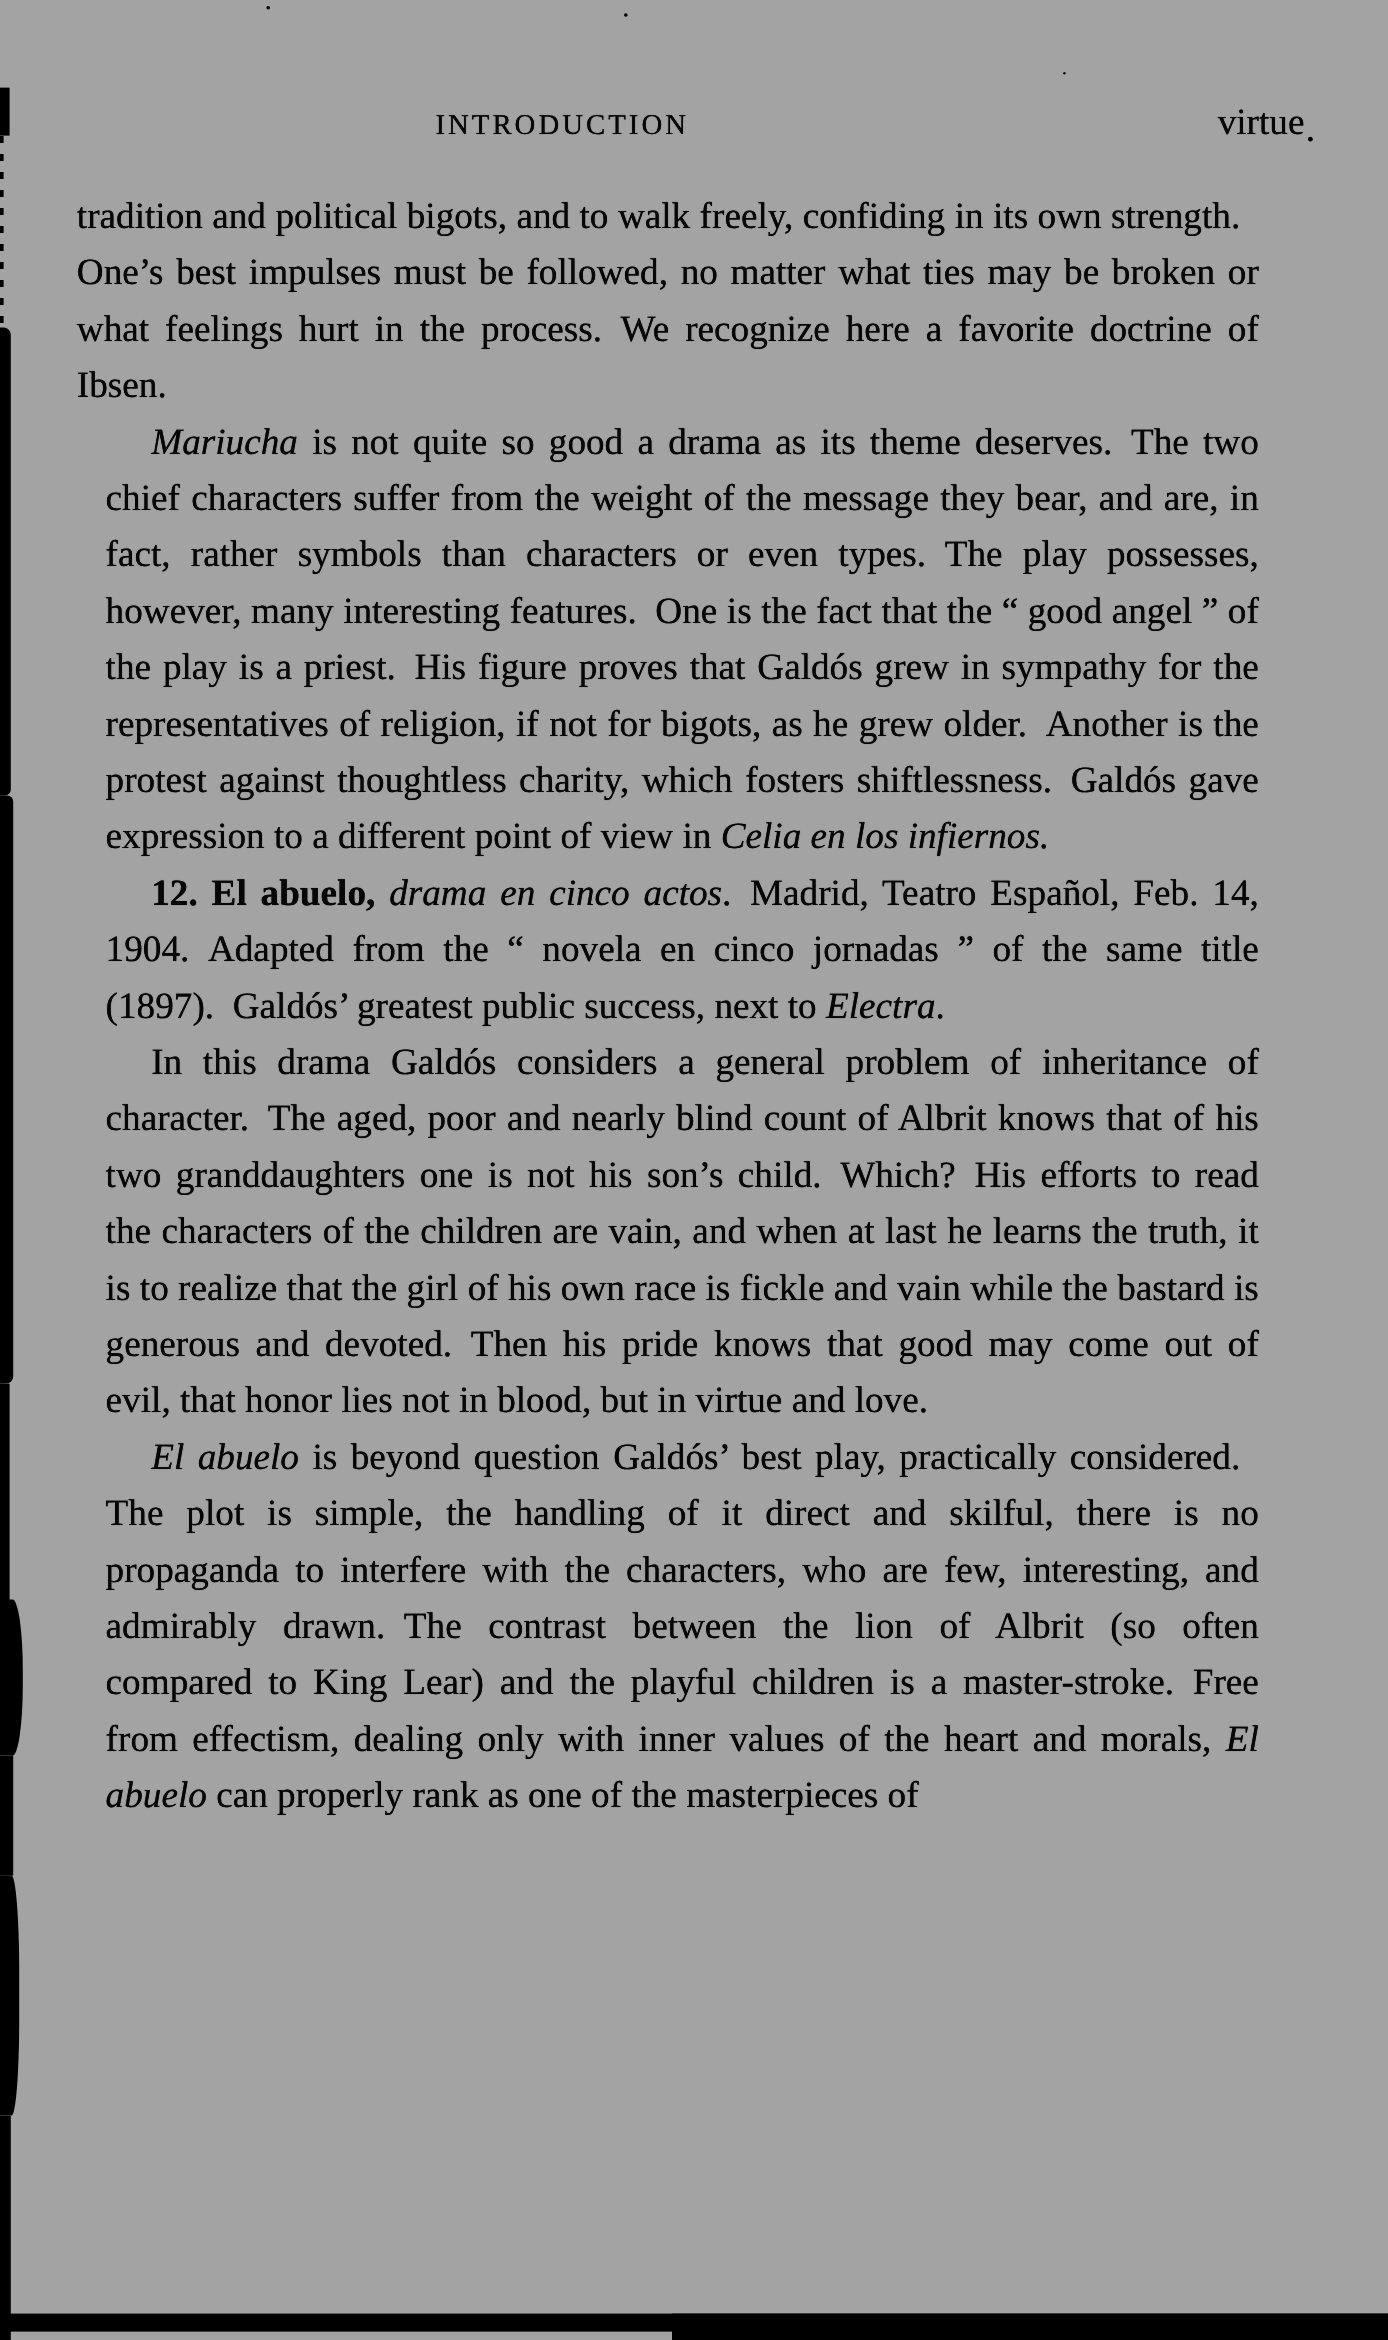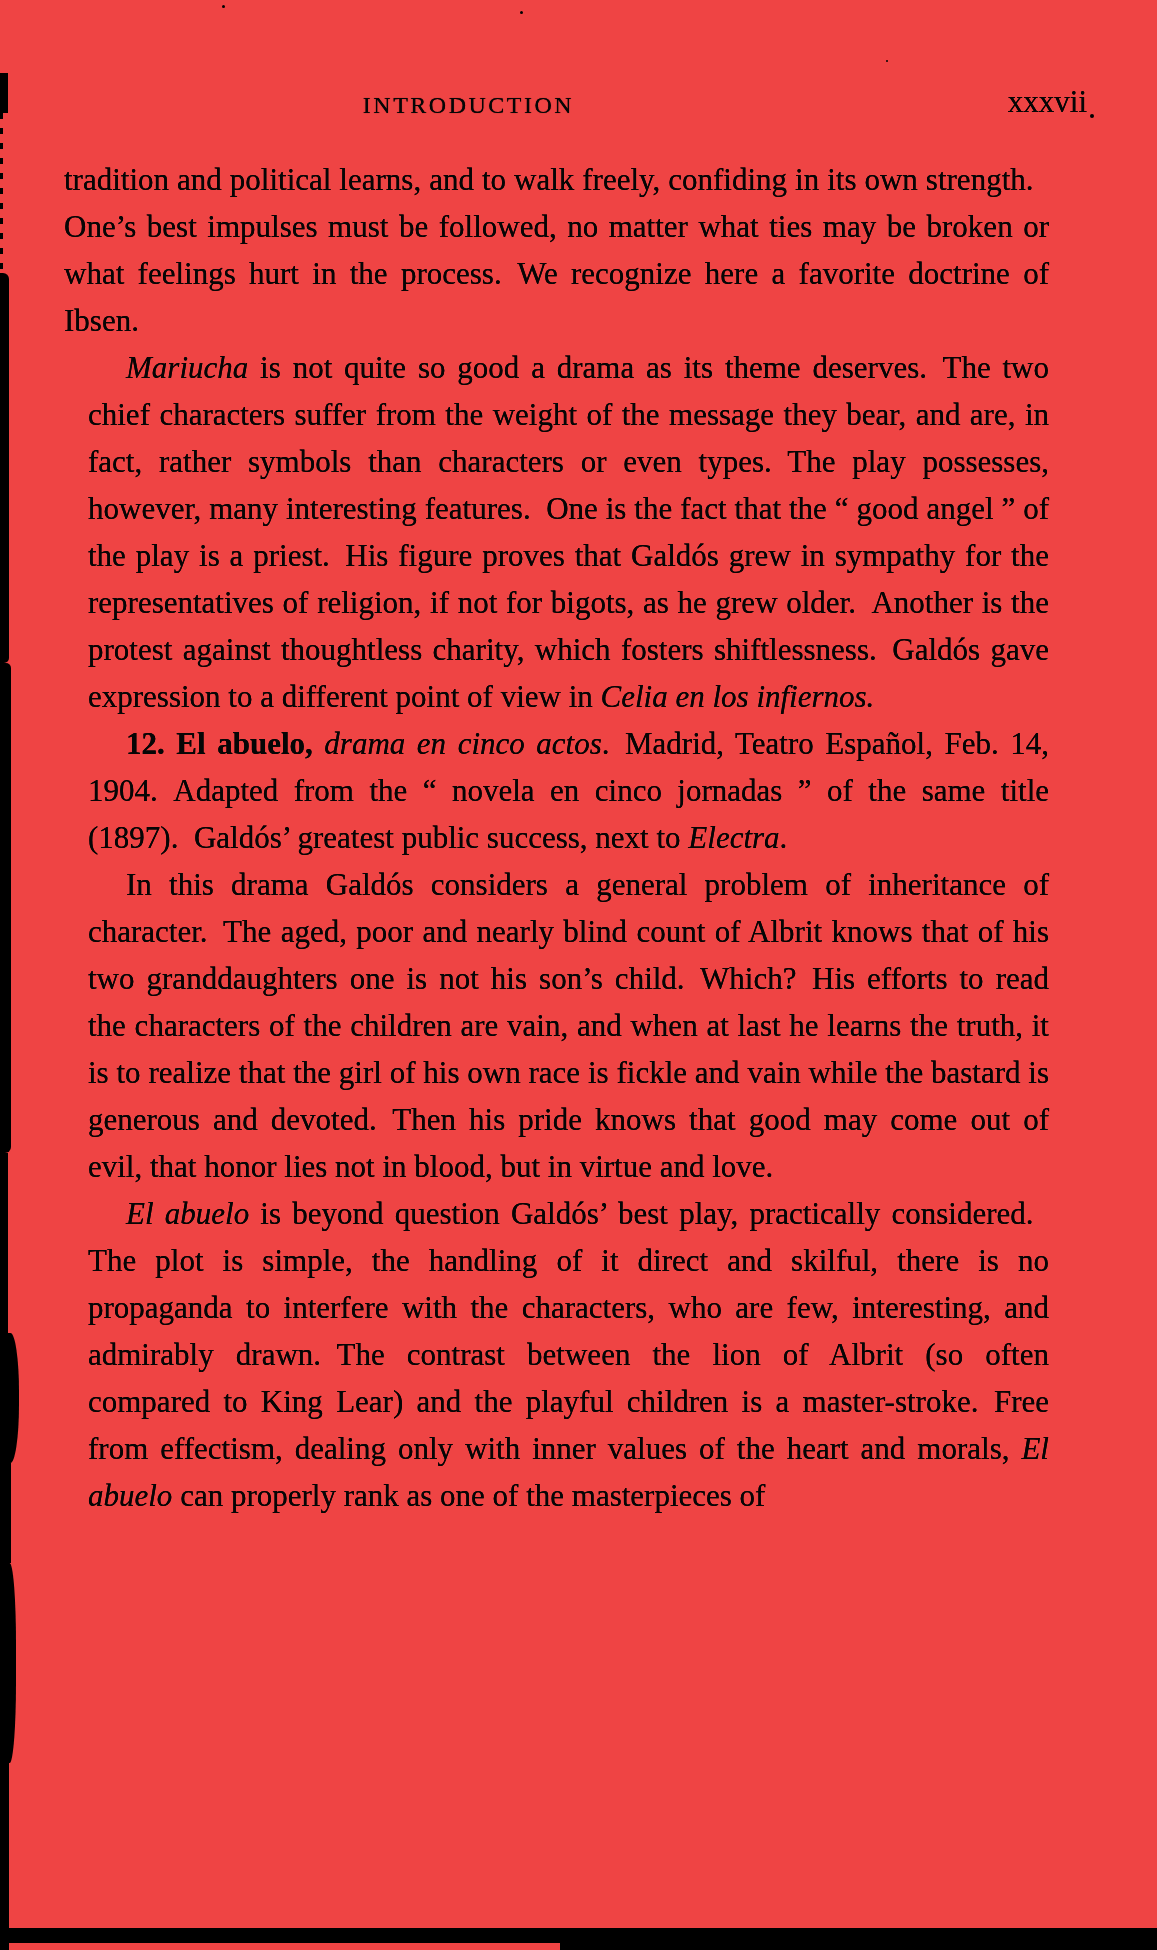--- a/index.html
+++ b/index.html
@@ -1,20 +1,20 @@
 <!DOCTYPE html>
 <html><head>
 <meta charset="utf-8">
 <style>
   html, body { margin: 0; padding: 0; background: #e8e8e8; }
   .page {
     position: relative;
     width: 1157px;
     height: 1950px;
-    background: #ef4444;
+    background: #a3a3a3;
     overflow: hidden;
     font-family: "Liberation Serif", "DejaVu Serif", serif;
     color: #060606;
   }
   .content {
     position: absolute;
     left: 64px;
     top: 92px;
     width: 985px;
   }
@@ -73,25 +73,25 @@
   .speck-4 { left: 1090px; top: 114px; width: 4px; height: 4px; }
 </style>
 </head>
 <body>
 
 <div class="page">
 
   <div class="content">
     <div class="page-header">
       <div class="title">INTRODUCTION</div>
-      <div class="page-number">xxxvii</div>
+      <div class="page-number">virtue</div>
     </div>
 
     <div class="page-body">
-        <p class="para"><span class="seg-normal">tradition and political learns, and to walk freely, confiding in its own strength. One’s best impulses must be followed, no matter what ties may be broken or what feelings hurt in the process. We recognize here a favorite doctrine of Ibsen.</span></p>
+        <p class="para"><span class="seg-normal">tradition and political bigots, and to walk freely, confiding in its own strength. One’s best impulses must be followed, no matter what ties may be broken or what feelings hurt in the process. We recognize here a favorite doctrine of Ibsen.</span></p>
         <p class="para indent"><span class="seg-italic">Mariucha</span><span class="seg-normal"> is not quite so good a drama as its theme deserves. The two chief characters suffer from the weight of the message they bear, and are, in fact, rather symbols than characters or even types. The play possesses, however, many interesting features. One is the fact that the “ good angel ” of the play is a priest. His figure proves that Galdós grew in sympathy for the representatives of religion, if not for bigots, as he grew older. Another is the protest against thoughtless charity, which fosters shiftlessness. Galdós gave expression to a different point of view in </span><span class="seg-italic">Celia en los infiernos.</span></p>
         <p class="para indent"><span class="seg-bold">12. </span><span class="seg-bold-italic">El abuelo,</span><span class="seg-italic"> drama en cinco actos</span><span class="seg-normal">. Madrid, Teatro Español, Feb. 14, 1904. Adapted from the “ novela en cinco jornadas ” of the same title (1897). Galdós’ greatest public success, next to </span><span class="seg-italic">Electra</span><span class="seg-normal">.</span></p>
         <p class="para indent"><span class="seg-normal">In this drama Galdós considers a general problem of inheritance of character. The aged, poor and nearly blind count of Albrit knows that of his two granddaughters one is not his son’s child. Which? His efforts to read the characters of the children are vain, and when at last he learns the truth, it is to realize that the girl of his own race is fickle and vain while the bastard is generous and devoted. Then his pride knows that good may come out of evil, that honor lies not in blood, but in virtue and love.</span></p>
         <p class="para indent"><span class="seg-italic">El abuelo</span><span class="seg-normal"> is beyond question Galdós’ best play, practically considered. The plot is simple, the handling of it direct and skilful, there is no propaganda to interfere with the characters, who are few, interesting, and admirably drawn. The contrast between the lion of Albrit (so often compared to King Lear) and the playful children is a master-stroke. Free from effectism, dealing only with inner values of the heart and morals, </span><span class="seg-italic">El abuelo</span><span class="seg-normal"> can properly rank as one of the masterpieces of</span></p>
       </div>
   </div>
 
   <div class="edge edge-a"></div>
   <div class="edge edge-b"></div>
   <div class="edge edge-c"></div>

